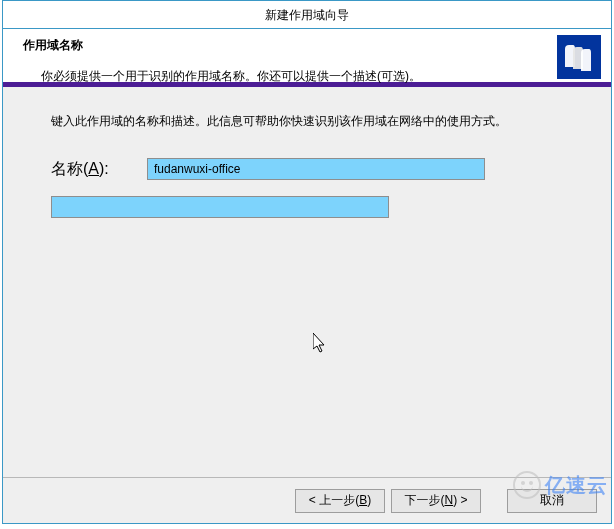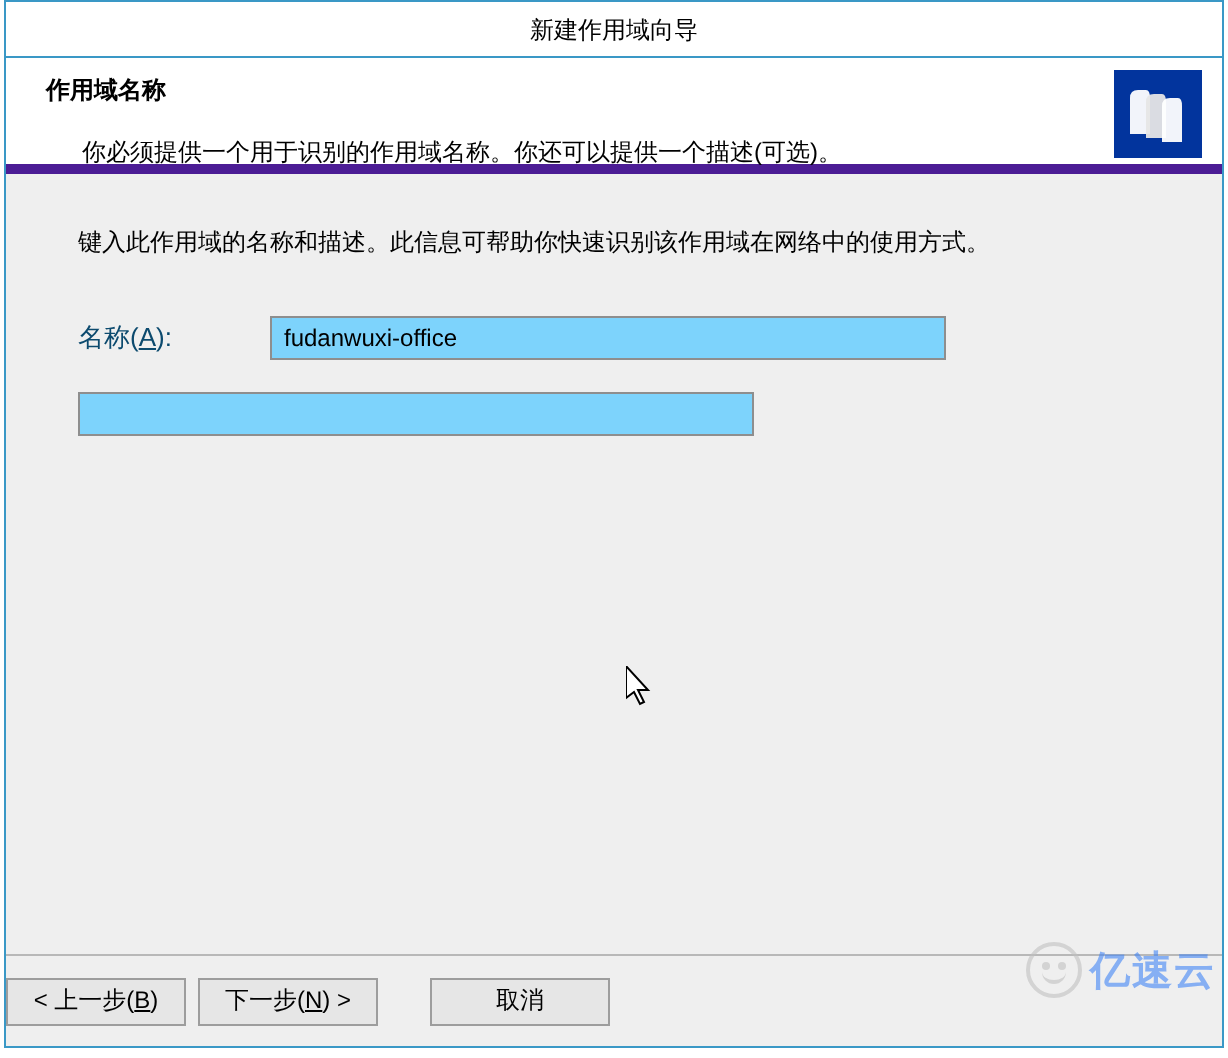--- a/index.html
+++ b/index.html
@@ -56,39 +56,39 @@
     background: #02349d;
     display: flex;
     align-items: center;
     justify-content: center;
   }
   .header-icon svg { display: block; }
 
   .content-area {
     flex: 1;
     background: #efefef;
-    padding: 26px 24px 10px 12px;
+    padding: 26px 24px 10px 24px;
     position: relative;
   }
   .intro-text {
     font-size: 12px;
     color: #000;
     margin-bottom: 28px;
     margin-left: 24px;
   }
   .form-row {
     display: flex;
     align-items: center;
     margin-bottom: 16px;
     margin-left: 24px;
   }
   .form-label {
     width: 96px;
-    font-size: 13px;
-    color: #0c4a6e;
+    font-size: 16px;
+    color: #000000;
   }
   .form-label .ul { text-decoration: underline; }
   .text-input {
     flex: 1;
     max-width: 338px;
     height: 22px;
     border: 1px solid #8e8e8e;
     background: #7dd3fc;
     font-size: 12px;
     padding: 2px 6px;
@@ -99,20 +99,21 @@
     position: absolute;
     left: 310px; top: 246px;
     pointer-events: none;
   }
 
   .button-bar {
     height: 46px;
     background: #efefef;
     border-top: 1px solid #b8b8b8;
     display: flex;
+    justify-content: flex-end;
     align-items: center;
     padding-right: 14px;
     gap: 6px;
   }
   .btn {
     height: 24px;
     min-width: 90px;
     padding: 0 10px;
     background: #e6e6e6;
     border: 1px solid #9d9d9d;

